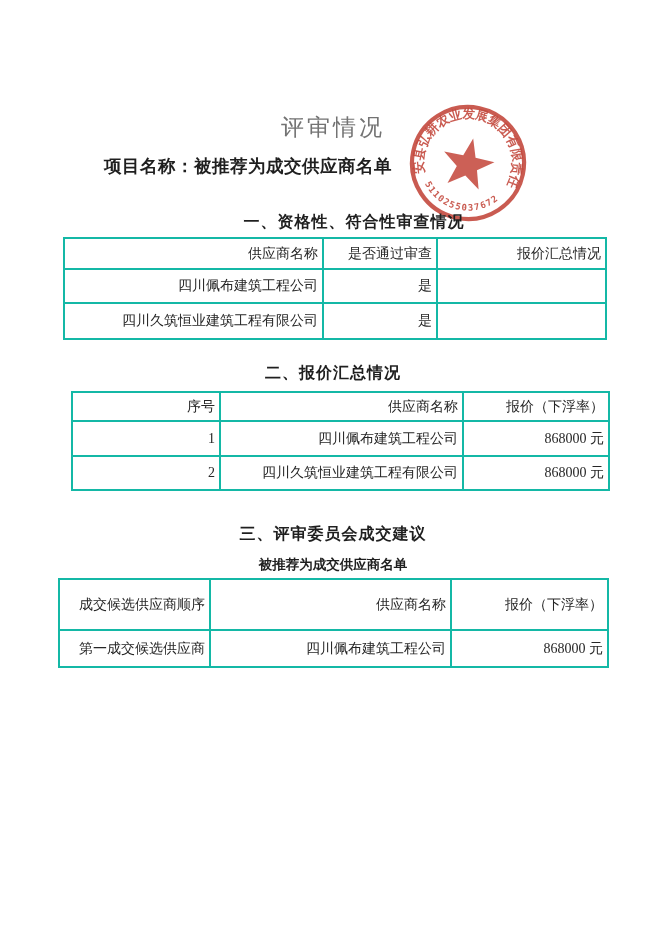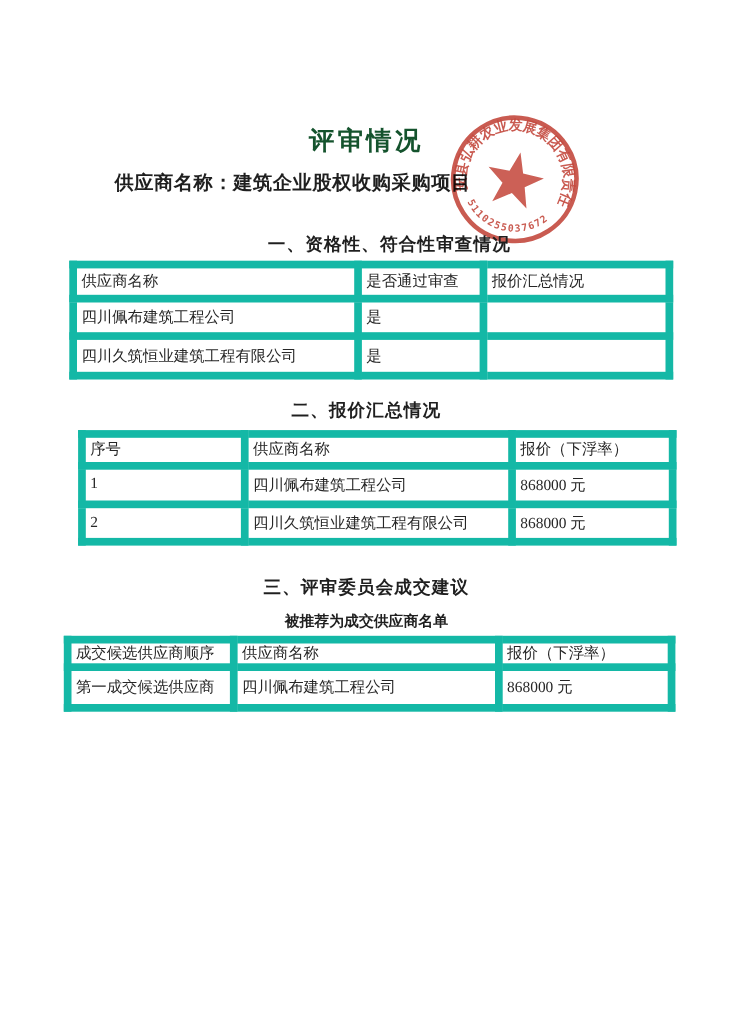--- a/index.html
+++ b/index.html
@@ -10,23 +10,23 @@
     background: #ffffff;
     font-family: "Liberation Serif", "DejaVu Serif", serif;
     color: #262626;
     overflow: hidden;
   }
   .doc-title {
     position: absolute;
     top: 112px; left: 0; width: 666px;
     text-align: center;
     font-size: 23px;
-    font-weight: 700;
+    font-weight: 400;
     letter-spacing: 3px;
-    color: #14532d;
+    color: #737373;
   }
   .project-line {
     position: absolute;
     top: 154px; left: 104px;
     font-size: 17.5px;
     font-weight: 700;
     letter-spacing: 0.5px;
     color: #1f1f1f;
     white-space: nowrap;
   }
@@ -51,56 +51,56 @@
     color: #1f1f1f;
   }
   table.doc-table {
     position: absolute;
     border-collapse: collapse;
     table-layout: fixed;
     font-size: 14px;
     color: #262626;
   }
   table.doc-table td {
-    border: 7px solid #14b8a6;
-    text-align: left;
+    border: 2px solid #14b8a6;
+    text-align: right;
     vertical-align: middle;
     padding: 0 4px;
     overflow: hidden;
     white-space: nowrap;
   }
   .t1 { left: 63px;  top: 237px; width: 542px; }
   .t1 tr:nth-child(1) { height: 31px; }
   .t1 tr:nth-child(2) { height: 34px; }
   .t1 tr:nth-child(3) { height: 36px; }
   .t2 { left: 71px;  top: 391px; width: 537px; }
   .t2 tr:nth-child(1) { height: 29px; }
   .t2 tr:nth-child(2) { height: 35px; }
   .t2 tr:nth-child(3) { height: 34px; }
   .t3 { left: 58px;  top: 578px; width: 549px; }
-  .t3 tr:nth-child(1) { height: 25px; }
+  .t3 tr:nth-child(1) { height: 51px; }
   .t3 tr:nth-child(2) { height: 37px; }
   .t3 tr:nth-child(3) { height: 37px; }
   .seal {
     position: absolute;
     left: 398px; top: 93px;
     width: 140px; height: 140px;
     mix-blend-mode: multiply;
     opacity: 0.92;
     pointer-events: none;
   }
 </style>
 </head>
 <body>
 
 <div class="page">
 
   <div class="doc-title">评审情况</div>
 
-  <div class="project-line">供应商名称：建筑企业股权收购采购项目</div>
+  <div class="project-line">项目名称：被推荐为成交供应商名单</div>
 
   <svg class="seal" viewBox="0 0 140 140">
     <g transform="rotate(12 70 70)">
       <circle cx="70" cy="70" r="56" fill="none" stroke="#bf3a2e" stroke-width="4.2" stroke-opacity="0.9"></circle>
       <polygon points="70,45 76.3,63.3 95.7,63.7 80.3,75.3 85.9,93.8 70,82.8 54.1,93.8 59.7,75.3 44.3,63.7 63.7,63.3" fill="#bf3a2e" fill-opacity="0.88"></polygon>
       <defs>
         <path id="arc-company" d="M 29.2,89 A 45,45 0 1 1 110.8,89" fill="none"></path>
         <path id="arc-code" d="M 32,99 A 48,48 0 0 0 108,99" fill="none"></path>
       </defs>
       <text font-size="13" font-weight="700" fill="#bf3a2e" fill-opacity="0.9" font-family="Liberation Serif, DejaVu Serif, serif">

